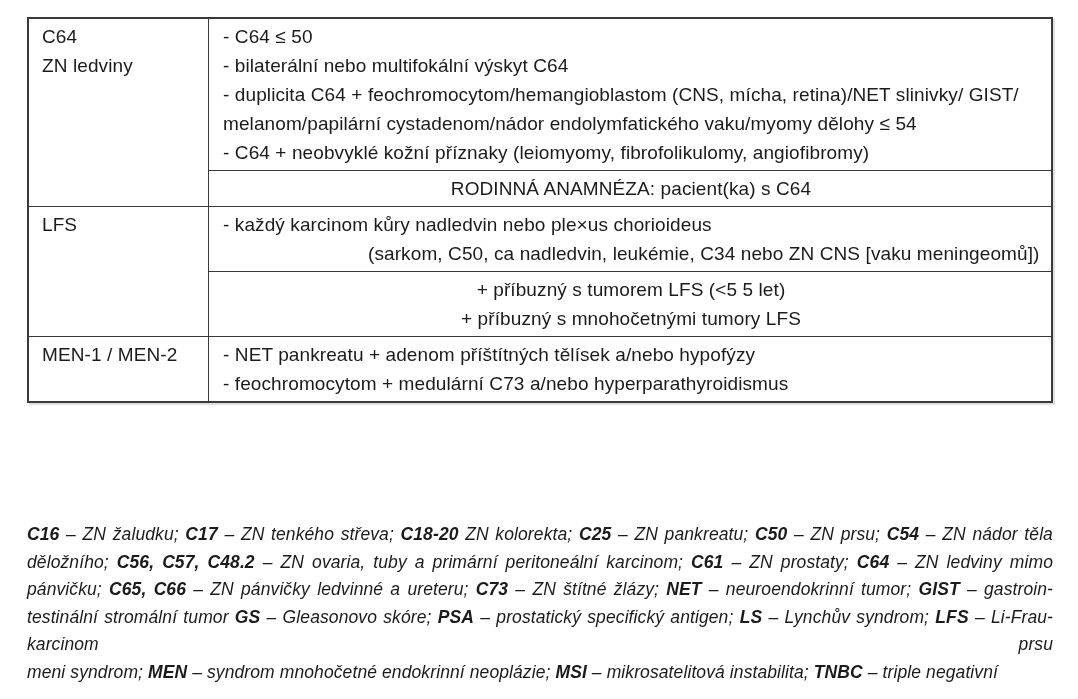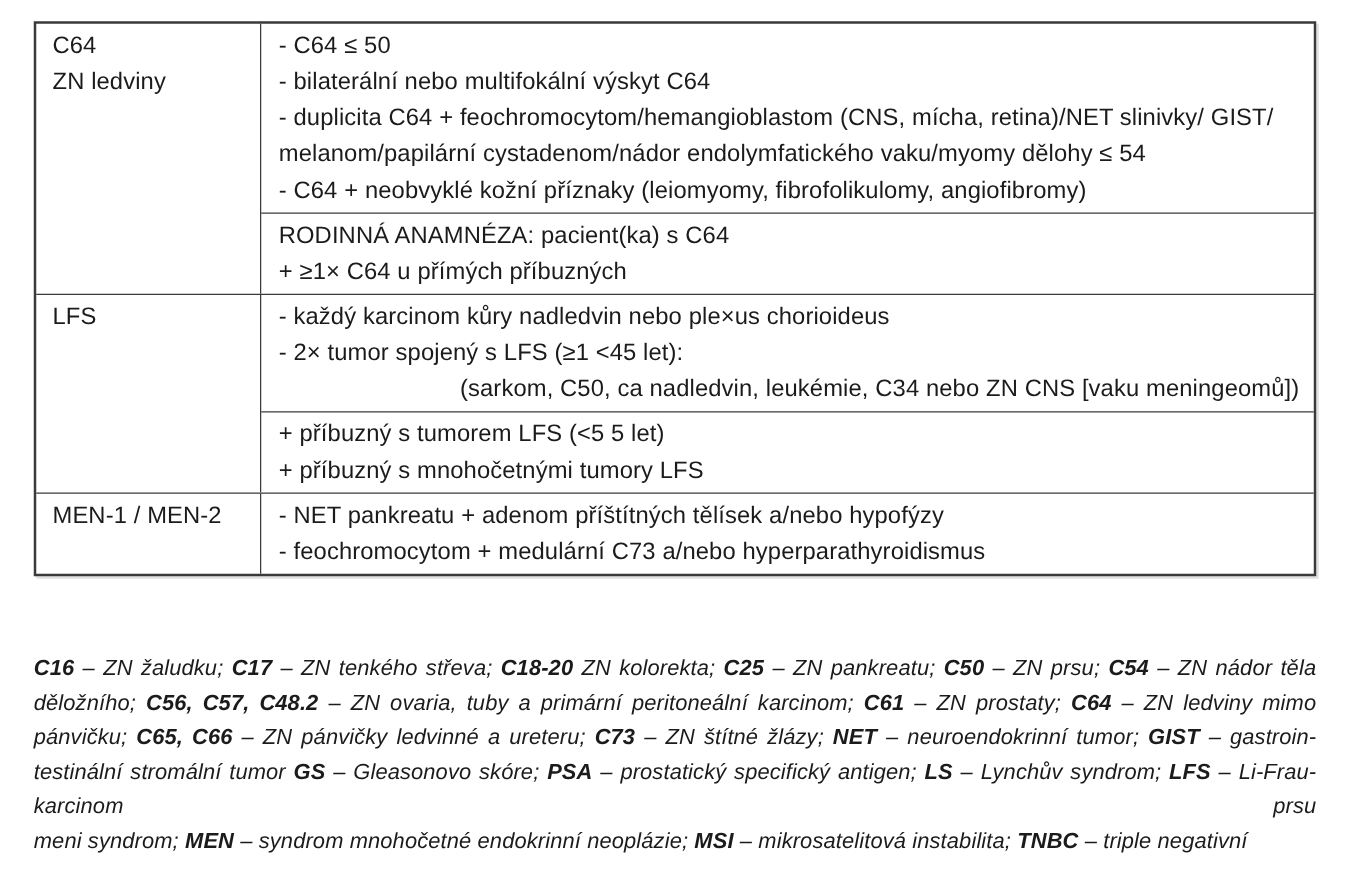--- a/index.html
+++ b/index.html
@@ -23,21 +23,21 @@
   }
   .t-row { display: flex; }
   .t-row + .t-row { border-top: 1.5px solid #3a3a3a; }
   .label-cell {
     width: 180px; flex: 0 0 180px;
     border-right: 1.5px solid #3a3a3a;
     padding: 3px 8px 3px 13px;
   }
   .content-cell { flex: 1 1 auto; min-width: 0; }
   .section { padding: 3px 12px 3px 14px; }
-  .section + .section { border-top: 1.5px solid #3a3a3a; }
+  .section + .section { border-top: 1.5px solid #3a3a3a; text-align: center; }
   .t-line {
     font-size: 19px;
     line-height: 29px;
     white-space: nowrap;
     letter-spacing: 0.1px;
   }
   .t-line.indent { padding-left: 145px; }
 
   
   .legend {
@@ -69,32 +69,30 @@
         <div class="content-cell">
           <div class="section">
             <div class="t-line">- C64 ≤ 50</div>
             <div class="t-line">- bilaterální nebo multifokální výskyt C64</div>
             <div class="t-line">- duplicita C64 + feochromocytom/hemangioblastom (CNS, mícha, retina)/NET slinivky/ GIST/</div>
             <div class="t-line">melanom/papilární cystadenom/nádor endolymfatického vaku/myomy dělohy ≤ 54</div>
             <div class="t-line">- C64 + neobvyklé kožní příznaky (leiomyomy, fibrofolikulomy, angiofibromy)</div>
           </div>
           <div class="section">
             <div class="t-line">RODINNÁ ANAMNÉZA: pacient(ka) s C64</div>
-            <div class="t-line">+ ≥1× C64 u přímých příbuzných</div>
           </div>
         </div>
       </div>
       <div class="t-row">
         <div class="label-cell">
           <div class="t-line">LFS</div>
         </div>
         <div class="content-cell">
           <div class="section">
             <div class="t-line">- každý karcinom kůry nadledvin nebo ple×us chorioideus</div>
-            <div class="t-line">- 2× tumor spojený s LFS (≥1 &lt;45 let):</div>
             <div class="t-line indent">(sarkom, C50, ca nadledvin, leukémie, C34 nebo ZN CNS [vaku meningeomů])</div>
           </div>
           <div class="section">
             <div class="t-line">+ příbuzný s tumorem LFS (&lt;5 5 let)</div>
             <div class="t-line">+ příbuzný s mnohočetnými tumory LFS</div>
           </div>
         </div>
       </div>
       <div class="t-row">
         <div class="label-cell">

